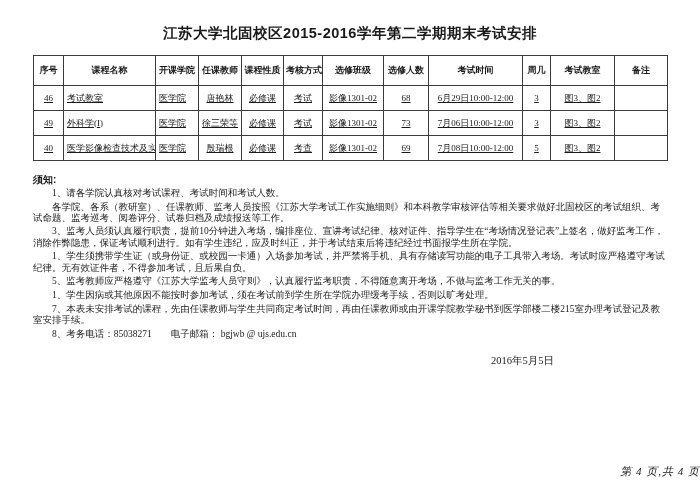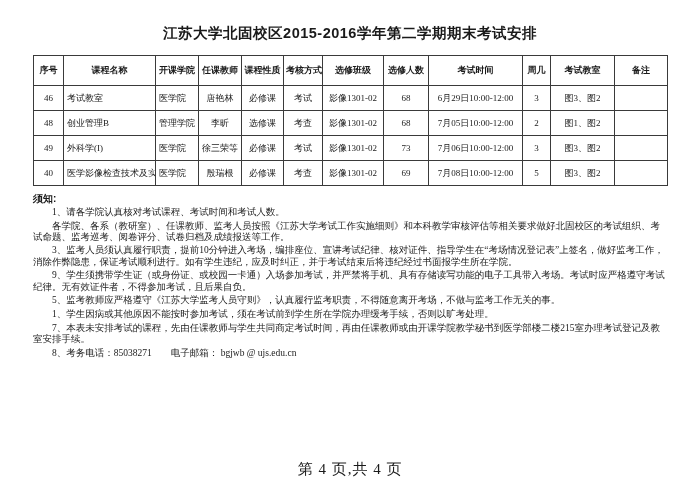--- a/index.html
+++ b/index.html
@@ -36,25 +36,25 @@
     vertical-align: middle;
     overflow: hidden;
     white-space: nowrap;
   }
   table.exam thead th {
     height: 30px;
     font-weight: bold;
     font-size: 9px;
     font-family: Liberation Sans, sans-serif;
   }
-  table.exam tbody td { height: 25px; }
+  table.exam tbody td { height: 25px; text-decoration: underline; }
   table.exam tbody td.col1,
   table.exam tbody td.col2 { text-align: left; padding-left: 3px; }
   .notes {
-    margin-top: 7px;
+    margin-top: 13px;
     width: 636px;
     font-size: 9.5px;
     line-height: 1.18;
   }
   .notes-label {
     font-weight: bold;
     font-size: 10px;
     margin-bottom: 2px;
     font-family: "Liberation Sans", "DejaVu Sans", sans-serif;
   }
@@ -64,23 +64,24 @@
   }
   .sign-date {
     margin-top: 14px;
     padding-left: 458px;
     font-size: 10.5px;
   }
   .page-footer {
     position: absolute;
     left: 0; right: 0;
     bottom: 18px;
-    text-align: center;
-    font-size: 15px;
+    text-align: right;
+    font-size: 11px;
     letter-spacing: 1px;
+    font-style: italic;
   }
 </style>
 </head>
 <body>
 
 <div class="page">
 
   <div class="doc-title">江苏大学北固校区2015-2016学年第二学期期末考试安排</div>
 
   <table class="exam">
@@ -123,34 +124,20 @@
           <td class="col4">必修课</td>
           <td class="col5">考试</td>
           <td class="col6">影像1301-02</td>
           <td class="col7">68</td>
           <td class="col8">6月29日10:00-12:00</td>
           <td class="col9">3</td>
           <td class="col10">图3、图2</td>
           <td class="col11"></td>
         </tr>
         <tr>
-          <td class="col0">48</td>
-          <td class="col1">创业管理B</td>
-          <td class="col2">管理学院</td>
-          <td class="col3">李昕</td>
-          <td class="col4">选修课</td>
-          <td class="col5">考查</td>
-          <td class="col6">影像1301-02</td>
-          <td class="col7">68</td>
-          <td class="col8">7月05日10:00-12:00</td>
-          <td class="col9">2</td>
-          <td class="col10">图1、图2</td>
-          <td class="col11"></td>
-        </tr>
-        <tr>
           <td class="col0">49</td>
           <td class="col1">外科学(I)</td>
           <td class="col2">医学院</td>
           <td class="col3">徐三荣等</td>
           <td class="col4">必修课</td>
           <td class="col5">考试</td>
           <td class="col6">影像1301-02</td>
           <td class="col7">73</td>
           <td class="col8">7月06日10:00-12:00</td>
           <td class="col9">3</td>
@@ -173,24 +160,25 @@
         </tr>
       </tbody>
   </table>
 
   <div class="notes">
     <div class="notes-label">须知:</div>
     <div>
         <p>1、请各学院认真核对考试课程、考试时间和考试人数。</p>
         <p>各学院、各系（教研室）、任课教师、监考人员按照《江苏大学考试工作实施细则》和本科教学审核评估等相关要求做好北固校区的考试组织、考试命题、监考巡考、阅卷评分、试卷归档及成绩报送等工作。</p>
         <p>3、监考人员须认真履行职责，提前10分钟进入考场，编排座位、宣讲考试纪律、核对证件、指导学生在“考场情况登记表”上签名，做好监考工作，消除作弊隐患，保证考试顺利进行。如有学生违纪，应及时纠正，并于考试结束后将违纪经过书面报学生所在学院。</p>
-        <p>9、学生须携带学生证（或身份证、或校园一卡通）入场参加考试，并严禁将手机、具有存储读写功能的电子工具带入考场。考试时应严格遵守考试纪律。无有效证件者，不得参加考试，且后果自负。</p>
+        <p>1、学生须携带学生证（或身份证、或校园一卡通）入场参加考试，并严禁将手机、具有存储读写功能的电子工具带入考场。考试时应严格遵守考试纪律。无有效证件者，不得参加考试，且后果自负。</p>
         <p>5、监考教师应严格遵守《江苏大学监考人员守则》，认真履行监考职责，不得随意离开考场，不做与监考工作无关的事。</p>
         <p>1、学生因病或其他原因不能按时参加考试，须在考试前到学生所在学院办理缓考手续，否则以旷考处理。</p>
         <p>7、本表未安排考试的课程，先由任课教师与学生共同商定考试时间，再由任课教师或由开课学院教学秘书到医学部楼二楼215室办理考试登记及教室安排手续。</p>
         <p>8、考务电话：85038271　　电子邮箱： bgjwb @ ujs.edu.cn</p>
       </div>
   </div>
 
+  <div class="sign-date">2016年5月5日</div>
 
   <div class="page-footer">第 4 页,共 4 页</div>
 
 </div>
 
 </body></html>

